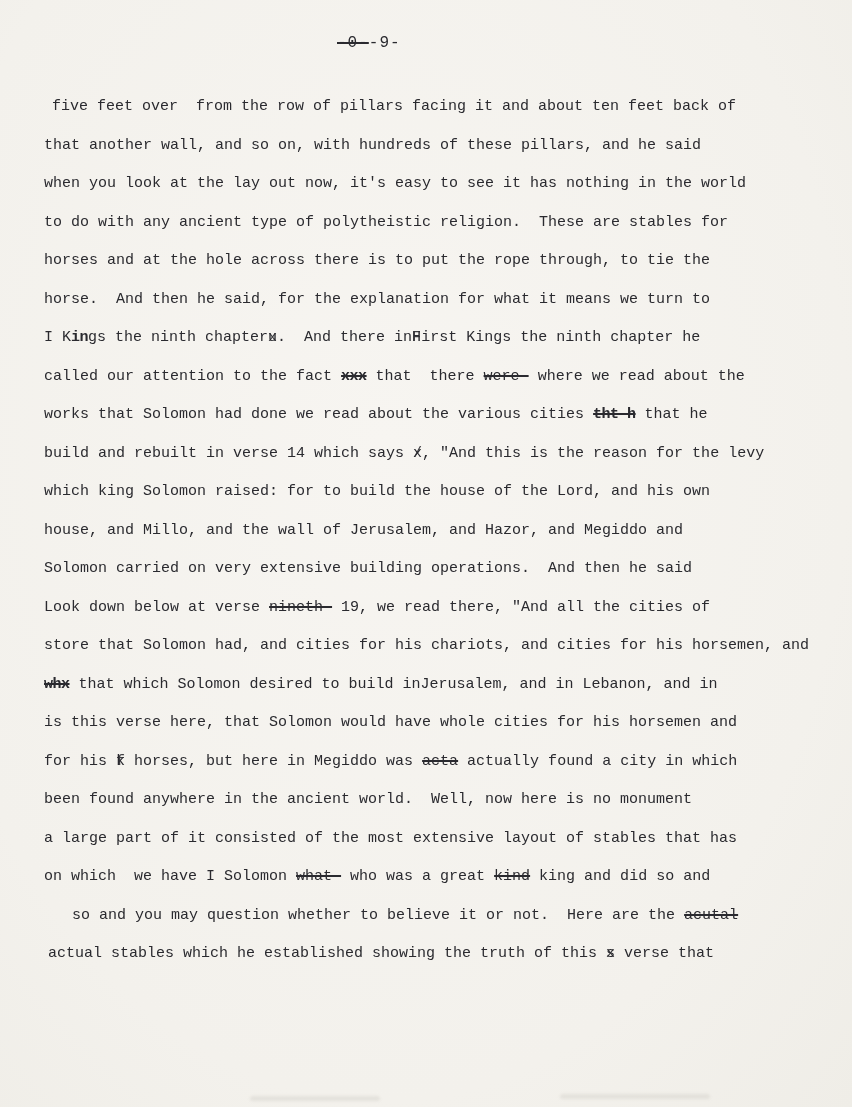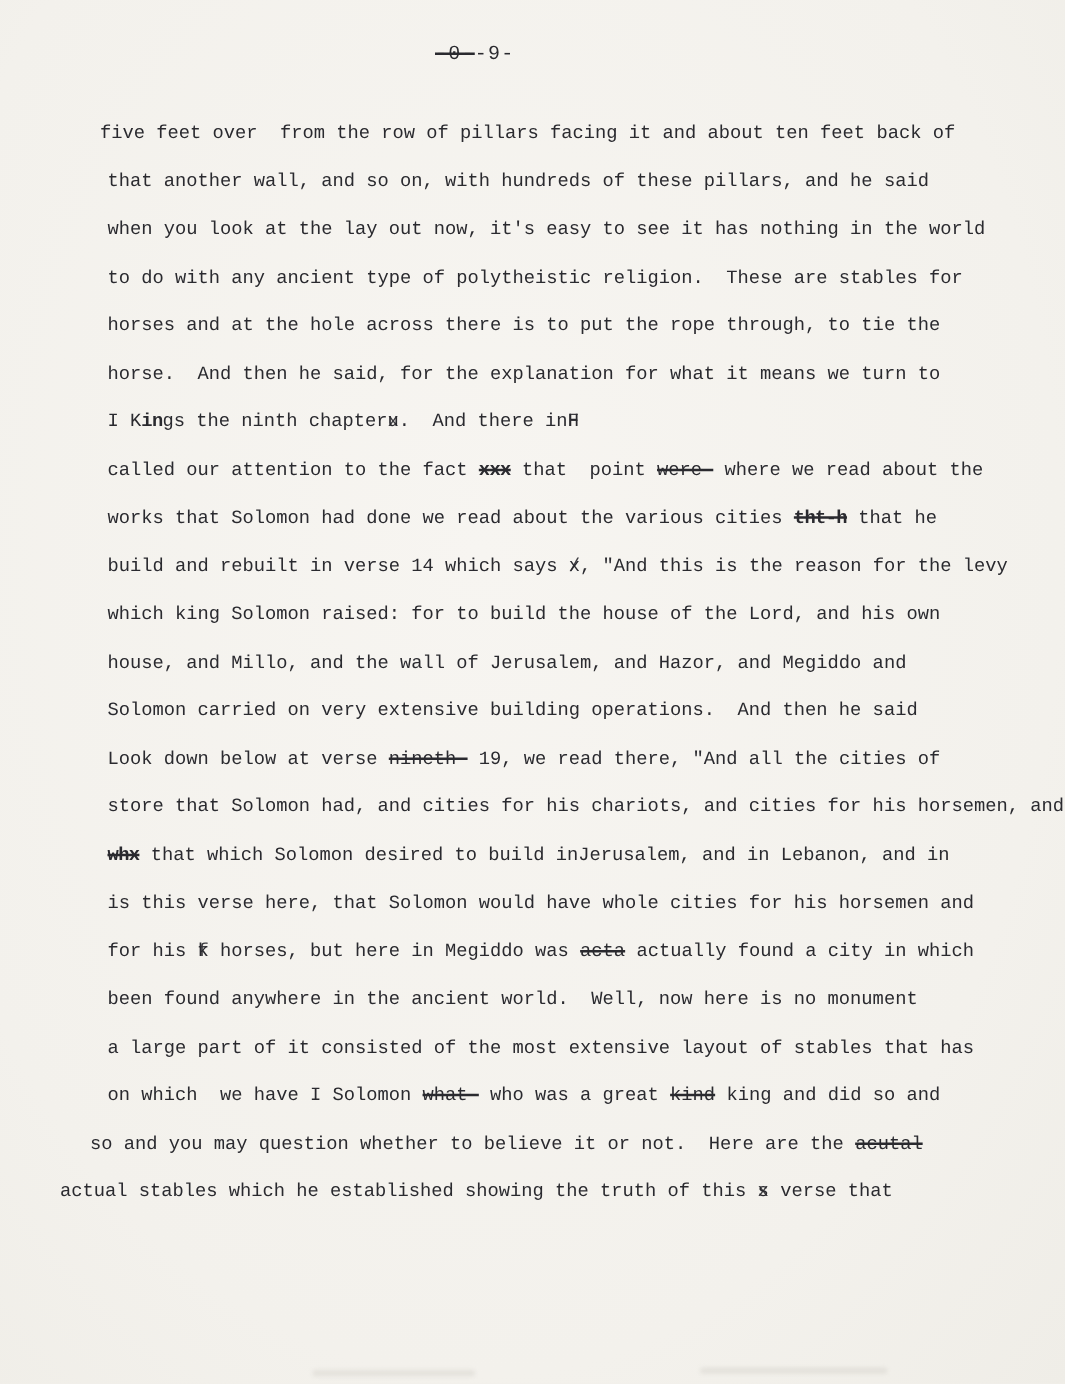--- a/index.html
+++ b/index.html
@@ -17,37 +17,37 @@
     position: relative;
     width: 852px;
     height: 1107px;
     background: #f5f3ee;
     background-image: radial-gradient(ellipse at 45% 40%, #f7f5f1 0%, #f3f1ec 70%, #efede7 100%);
     color: #2a2a2f;
   }
   .page-number {
     position: absolute;
     top: 34px;
-    left: 348px;
+    left: 337px;
     font-size: 16px;
     letter-spacing: 1px;
     white-space: pre;
   }
   .doc-body {
     position: absolute;
     top: 88px;
     left: 0;
     width: 852px;
   }
   .line {
     height: 38.5px;
     line-height: 38.5px;
     font-size: 15px;
     white-space: pre;
-    margin-left: 86px;
+    margin-left: 44px;
   }
   
   .st {
     text-decoration: line-through;
     text-decoration-thickness: 1.6px;
   }
   .b {
     font-weight: bold;
     letter-spacing: -0.5px;
     text-align: center;
@@ -79,28 +79,28 @@
   }
   .smudge-1 { left: 250px; bottom: 6px; width: 130px; }
   .smudge-2 { left: 560px; bottom: 8px; width: 150px; }
 </style>
 </head>
 <body>
 
 <div class="page">
   <div class="page-number"><span class="st">-0-</span><span class="">-9-</span></div>
   <div class="doc-body">
-      <div class="line" style="margin-left: 80px;"><span class="">five feet over  from the row of pillars facing it and about ten feet back of</span></div>
+      <div class="line" style="margin-left: 52px;"><span class="">five feet over  from the row of pillars facing it and about ten feet back of</span></div>
       <div class="line"><span class="">that another wall, and so on, with hundreds of these pillars, and he said</span></div>
       <div class="line"><span class="">when you look at the lay out now, it's easy to see it has nothing in the world</span></div>
       <div class="line"><span class="">to do with any ancient type of polytheistic religion.  These are stables for</span></div>
       <div class="line"><span class="">horses and at the hole across there is to put the rope through, to tie the</span></div>
       <div class="line"><span class="">horse.  And then he said, for the explanation for what it means we turn to</span></div>
-      <div class="line"><span class="">I K</span><span class="b">in</span><span class="">gs the ninth chapter</span><span class="ot">u<span class="over">x</span></span><span class="">.  And there in</span><span class="ot">H<span class="over">F</span></span></div>
-      <div class="line"><span class="">called our attention to the fact </span><span class="st b">xxx</span><span class=""> that  point </span><span class="st">were-</span><span class=""> where we read about the</span></div>
+      <div class="line"><span class="">I K</span><span class="b">in</span><span class="">gs the ninth chapter</span><span class="ot">u<span class="over">x</span></span><span class="">.  And there in</span><span class="ot">H<span class="over">F</span></span><span class="">irst Kings the ninth chapter he</span></div>
+      <div class="line"><span class="">called our attention to the fact </span><span class="st b">xxx</span><span class=""> that  there </span><span class="st">were-</span><span class=""> where we read about the</span></div>
       <div class="line"><span class="">works that Solomon had done we read about the various cities </span><span class="st b">tht-h</span><span class=""> that he</span></div>
       <div class="line"><span class="">build and rebuilt in verse 14 which says </span><span class="ot">x<span class="over">/</span></span><span class="">, "And this is the reason for the levy</span></div>
       <div class="line"><span class="">which king Solomon raised: for to build the house of the Lord, and his own</span></div>
       <div class="line"><span class="">house, and Millo, and the wall of Jerusalem, and Hazor, and Megiddo and</span></div>
       <div class="line"><span class="">Solomon carried on very extensive building operations.  And then he said</span></div>
       <div class="line"><span class="">Look down below at verse </span><span class="st">nineth-</span><span class=""> 19, we read there, "And all the cities of</span></div>
       <div class="line"><span class="">store that Solomon had, and cities for his chariots, and cities for his horsemen, and</span></div>
       <div class="line"><span class="st b">whx</span><span class=""> that which Solomon desired to build inJerusalem, and in Lebanon, and in</span></div>
       <div class="line"><span class="">is this verse here, that Solomon would have whole cities for his horsemen and</span></div>
       <div class="line"><span class="">for his </span><span class="ot">k<span class="over">f</span></span><span class=""> horses, but here in Megiddo was </span><span class="st">acta</span><span class=""> actually found a city in which</span></div>

